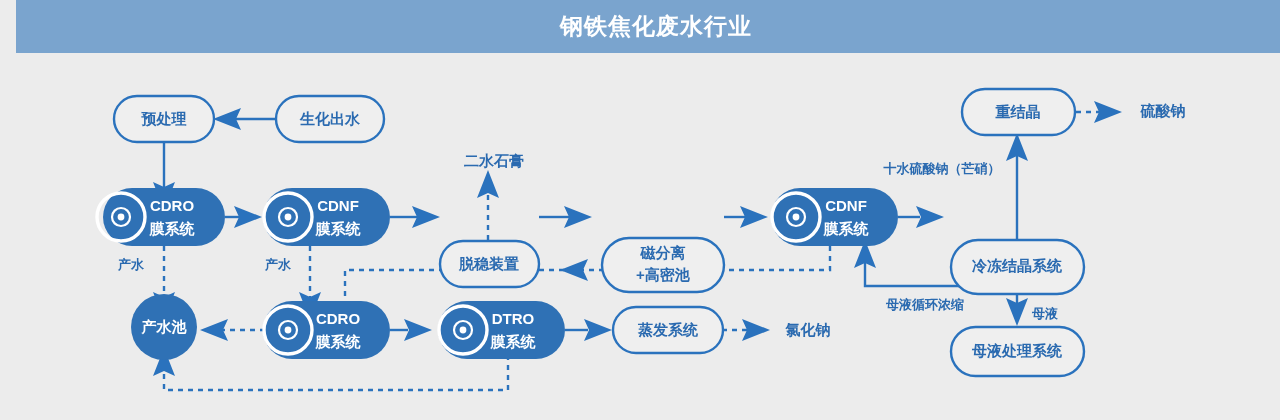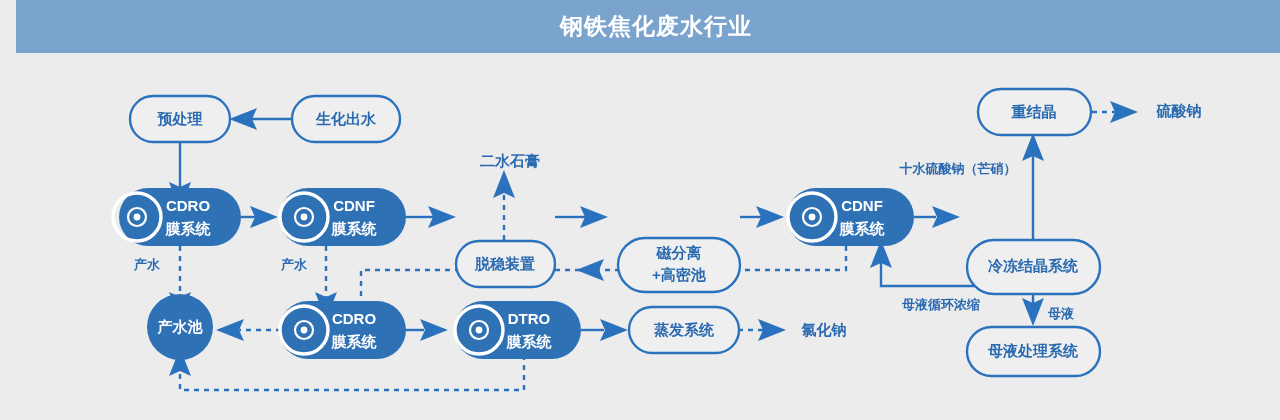--- a/index.html
+++ b/index.html
@@ -11,21 +11,21 @@
   }
   #app{position:relative;width:1280px;height:420px;}
   #header{
     position:absolute;left:16px;top:0;width:1280px;height:53px;
     background:#7aa4ce;
     display:flex;align-items:center;justify-content:center;
   }
   #header-title{
     color:#ffffff;font-size:23px;font-weight:bold;letter-spacing:1px;
   }
-  #canvas{position:absolute;left:16px;top:50px;width:1224px;height:370px;border-radius:24px;}
+  #canvas{position:absolute;left:0;top:50px;width:1224px;height:370px;border-radius:24px;}
   svg{display:block;}
   .nodelabel{
     font-family:"Liberation Sans","DejaVu Sans",sans-serif;
     font-size:15px;font-weight:bold;
     text-anchor:middle;dominant-baseline:middle;
   }
   .lbl-dark{fill:#2a6ab0;}
   .lbl-light{fill:#ffffff;}
   .edgelabel{
     font-family:"Liberation Sans","DejaVu Sans",sans-serif;

